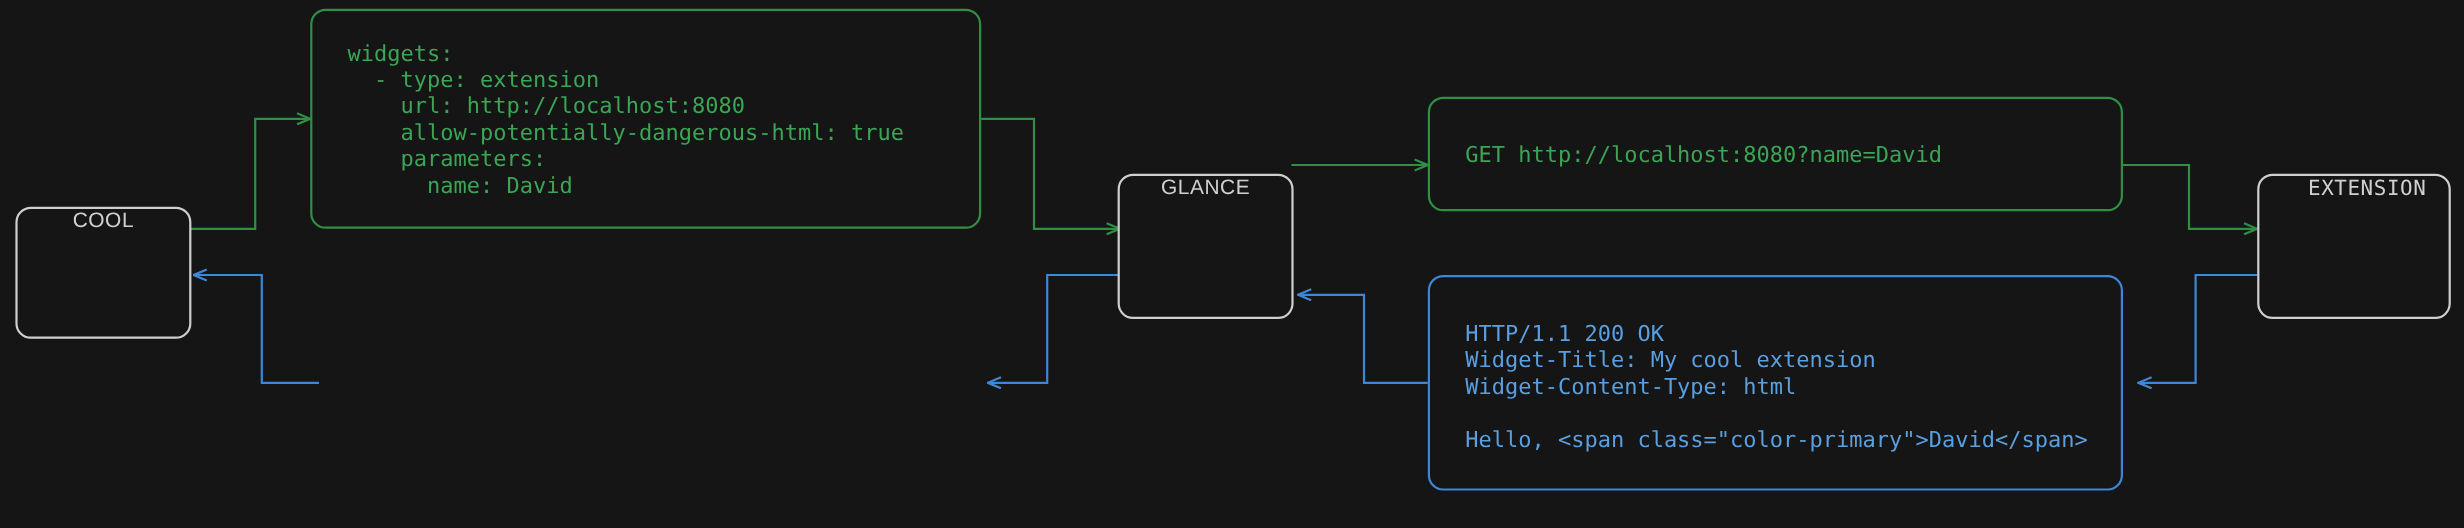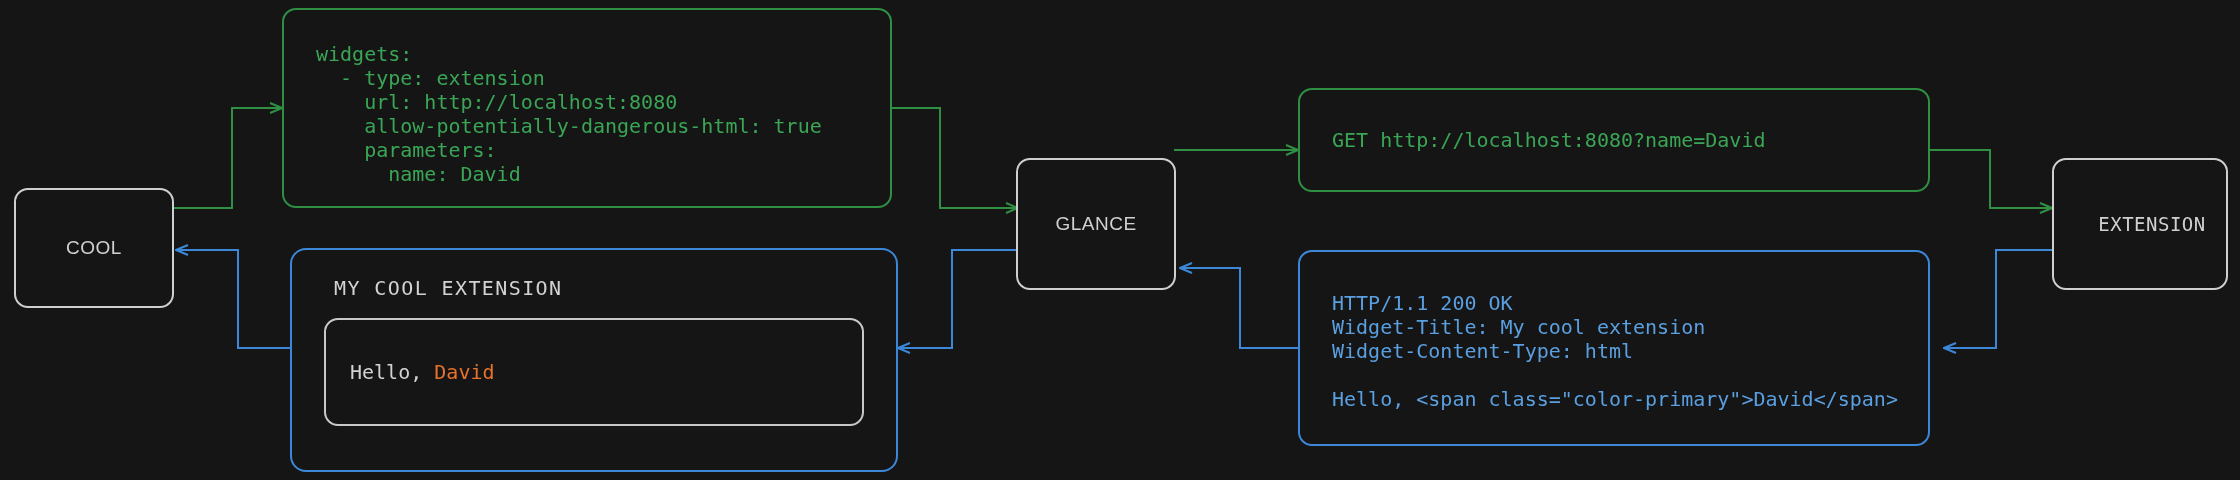--- a/index.html
+++ b/index.html
@@ -23,21 +23,21 @@
     height: 480px;
     pointer-events: none;
   }
   .node {
     position: absolute;
     box-sizing: border-box;
     border: 2px solid #cfcfcf;
     border-radius: 14px;
     background: #151515;
     display: flex;
-    align-items: center;
+    align-items: flex-start;
     justify-content: center;
   }
   .node-label {
     color: #d0d0d0;
     font-size: 19px;
     letter-spacing: 0.5px;
   }
   .node-label.sans {
     font-family: "Liberation Sans", sans-serif;
   }
@@ -137,42 +137,35 @@
   </div>
 
   <div class="node" style="left:1016px; top:158px; width:160px; height:132px;">
     <span class="node-label sans">GLANCE</span>
   </div>
 
   <div class="node" style="left:2052px; top:158px; width:176px; height:132px;padding-left:24px;">
     <span class="node-label mono">EXTENSION</span>
   </div>
 
-  <div class="codebox green" style="left:282px; top:8px; width:610px; height:200px;justify-content:flex-end;">
+  <div class="codebox green" style="left:282px; top:8px; width:610px; height:200px;">
     <pre class="code green">widgets:
   - type: extension
     url: http://localhost:8080
     allow-potentially-dangerous-html: true
     parameters:
       name: David</pre>
   </div>
 
   <div class="codebox green" style="left:1298px; top:88px; width:632px; height:104px;">
     <pre class="code green">GET http://localhost:8080?name=David</pre>
   </div>
 
   <div class="codebox blue" style="left:1298px; top:250px; width:632px; height:196px;">
     <pre class="code blue">HTTP/1.1 200 OK
 Widget-Title: My cool extension
 Widget-Content-Type: html
 
 Hello, &lt;span class="color-primary"&gt;David&lt;/span&gt;</pre>
   </div>
 
-  <div class="widget-card" style="left:290px; top:248px; width:608px; height:224px;">
-    <div class="widget-title">MY COOL EXTENSION</div>
-    <div class="widget-body">
-      <span class="widget-text">Hello, </span>
-        <span class="widget-text accent-name">David</span>
-    </div>
-  </div>
 
 </div>
 
 </body></html>

